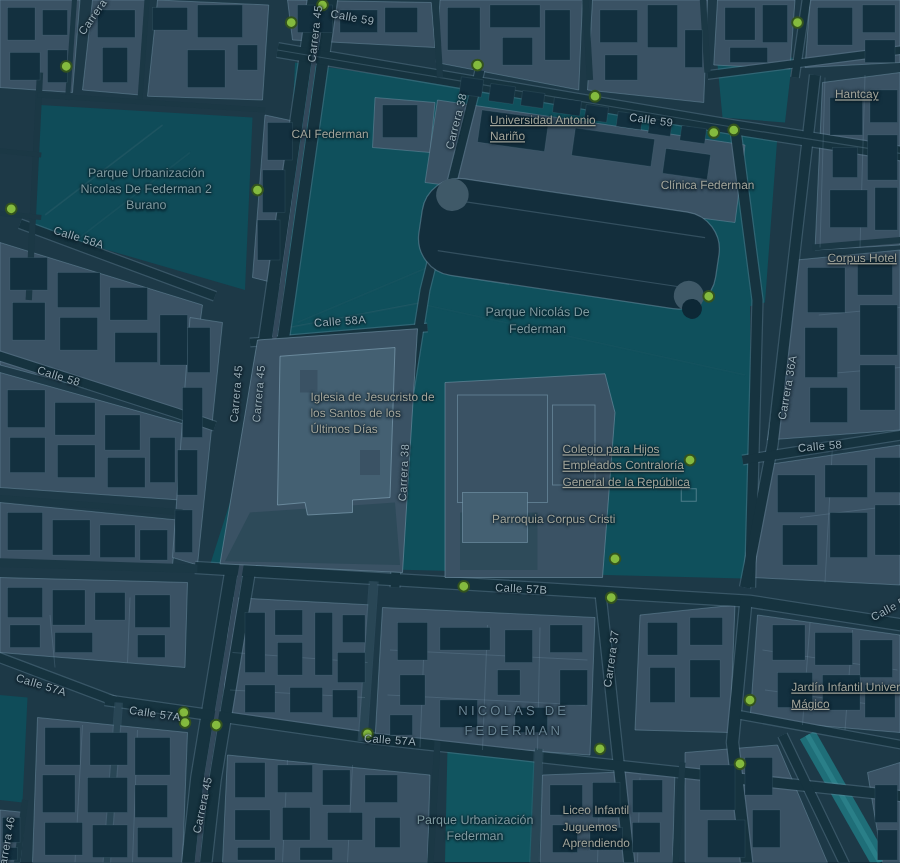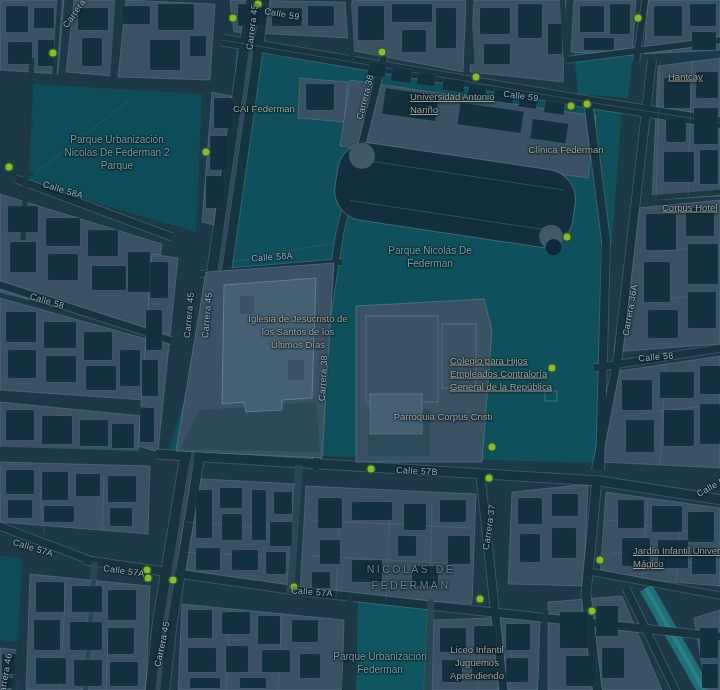--- a/index.html
+++ b/index.html
@@ -13,21 +13,21 @@
   .lbl{
     position:absolute;white-space:nowrap;
     transform:translate(-50%,-50%) rotate(var(--r,0deg));
     text-shadow:0 0 3px rgba(8,23,33,.95),0 0 2px rgba(8,23,33,.9),0 1px 2px rgba(8,23,33,.8);
   }
   .lbl.left{transform:translate(0,-50%) rotate(var(--r,0deg));text-align:left;}
   .lbl span{display:block;line-height:13px;}
   .street{font-size:9px;color:#9cb0ba;letter-spacing:.3px;}
   .park{font-size:10px;color:#7e9aa0;text-align:center;}
   .park span{line-height:13px;}
-  .poi{font-size:9.5px;color:#a2a59b;text-align:center;}
+  .poi{font-size:9.5px;color:#a2a59b;}
   .poi.left{text-align:left;text-decoration:underline;}
   .hood{
     font-size:10.5px;color:rgba(126,156,172,.8);letter-spacing:2.5px;
     text-align:center;text-transform:uppercase;margin-left:40px;
   }
   .hood span{line-height:16px;}
 </style>
 </head>
 <body>
 
@@ -420,35 +420,35 @@
   <div class="lbl street" style="left:162px;top:644px;--r:-78deg">Carrera 45</div>
   <div class="lbl street" style="left:630px;top:310px;--r:-80deg">Carrera 36A</div>
   <div class="lbl street" style="left:656px;top:357px;--r:-5deg">Calle 58</div>
   <div class="lbl street" style="left:713px;top:486px;--r:-28deg">Calle 56</div>
   <div class="lbl street" style="left:78px;top:8px;--r:-55deg">Carrera 46</div>
   <div class="lbl street" style="left:5px;top:676px;--r:-80deg">Carrera 46</div>
 
   <div class="lbl park" style="left:117px;top:152px">
     <span>Parque Urbanización</span>
     <span>Nicolas De Federman 2</span>
-    <span>Parque</span>
+    <span>Burano</span>
   </div>
   <div class="lbl park" style="left:430px;top:257px">
     <span>Parque Nicolás De</span>
     <span>Federman</span>
   </div>
   <div class="lbl park" style="left:380px;top:663px">
     <span>Parque Urbanización</span>
     <span>Federman</span>
   </div>
 
   <div class="lbl poi" style="left:264px;top:108px">
     <span>CAI Federman</span>
   </div>
-  <div class="lbl poi left" style="left:410px;top:103px">
+  <div class="lbl poi left" style="left:392px;top:103px">
     <span>Universidad Antonio</span>
     <span>Nariño</span>
   </div>
   <div class="lbl poi" style="left:566px;top:149px">
     <span>Clínica Federman</span>
   </div>
   <div class="lbl poi left" style="left:450px;top:373px">
     <span>Colegio para Hijos</span>
     <span>Empleados Contraloría</span>
     <span>General de la República</span>

